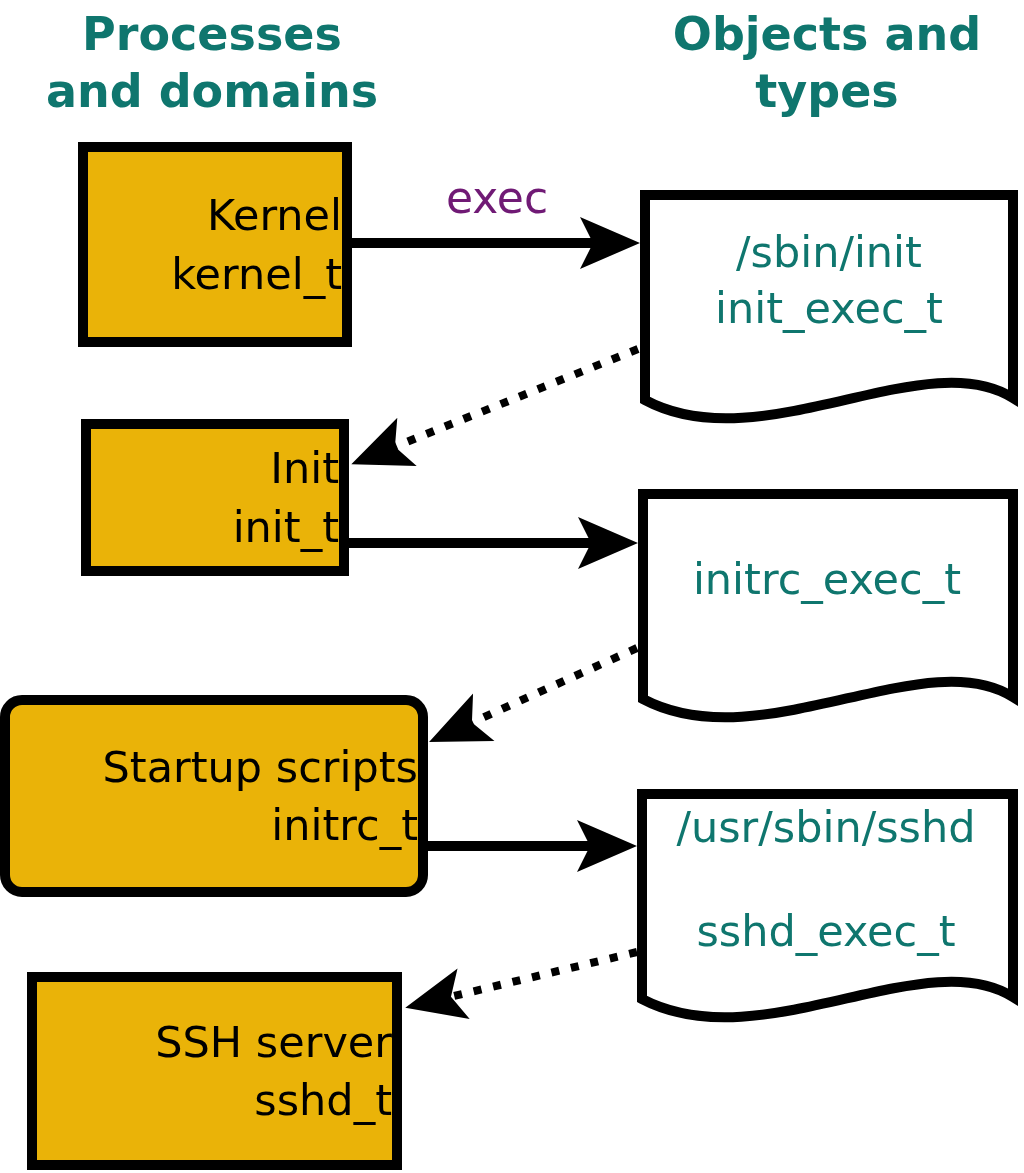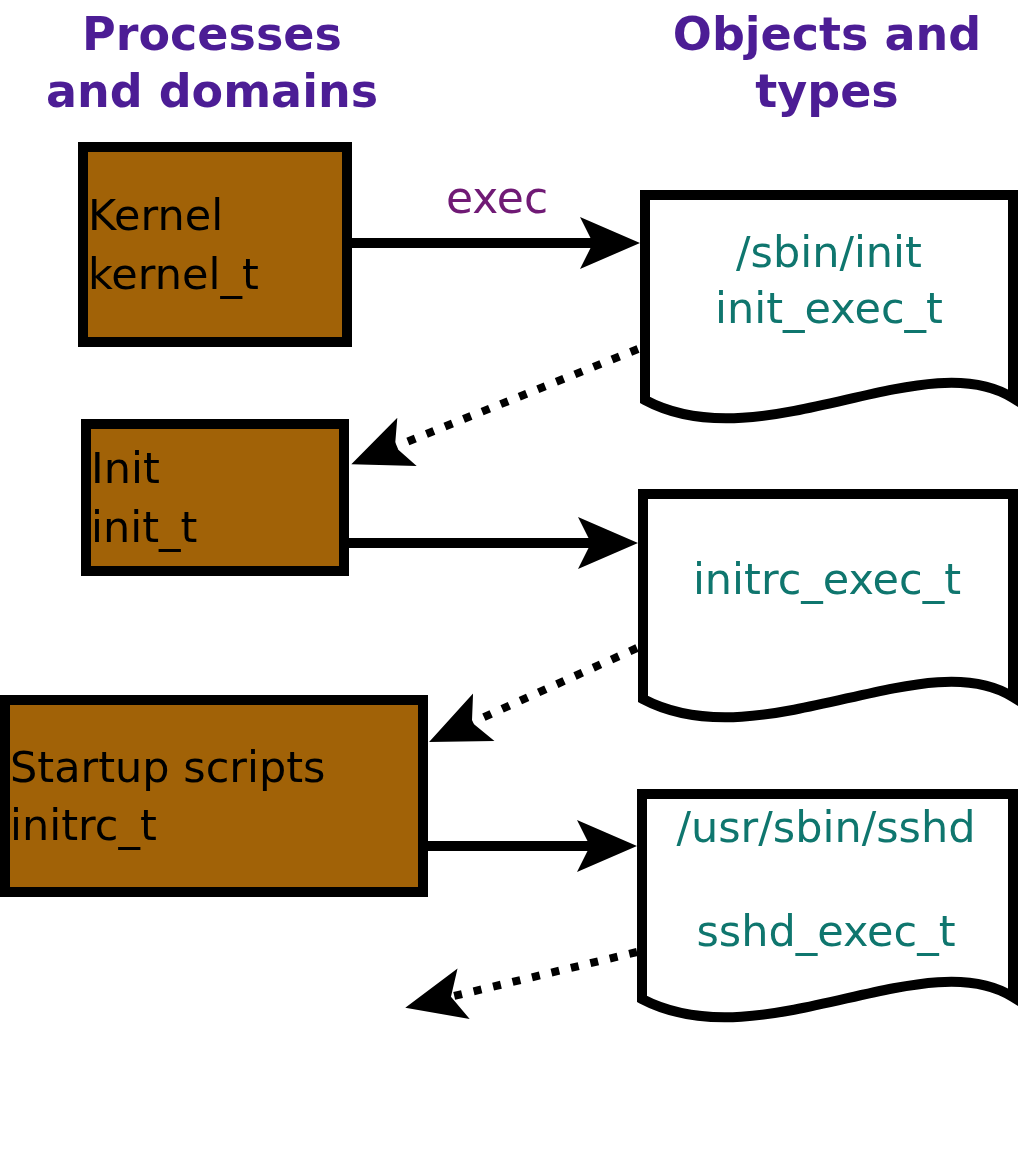--- a/index.html
+++ b/index.html
@@ -8,26 +8,26 @@
     width:1024px;height:1173px;
     background:#ffffff;
     color:#000000;
     font-family:"DejaVu Sans","Liberation Sans",sans-serif;
     overflow:hidden;
   }
   #arrow-layer{position:absolute;left:0;top:0;width:1024px;height:1173px;}
   .colhead{
     position:absolute;width:410px;
     text-align:center;font-weight:bold;
-    font-size:46px;line-height:1.24;color:#4c1d95;
+    font-size:46px;line-height:1.24;color:#0f766e;
   }
   .pbox{
     position:absolute;box-sizing:border-box;
-    border:10px solid #000;background:#a16207;
-    display:flex;flex-direction:column;align-items:flex-start;justify-content:center;
+    border:10px solid #000;background:#eab308;
+    display:flex;flex-direction:column;align-items:flex-end;justify-content:center;
     text-align:center;font-size:43px;line-height:1.35;color:#000;
   }
   .dtext{
     position:absolute;box-sizing:border-box;
     display:flex;flex-direction:column;align-items:center;justify-content:center;
     padding-bottom:34px;
     text-align:center;font-size:43px;line-height:1.3;color:#0f766e;
   }
   .edge-label{
     position:absolute;text-align:center;
@@ -69,23 +69,27 @@
   </div>
 
   <div class="pbox" style="left:78px;top:142px;width:274px;height:205px;">
     <div>Kernel</div>
     <div>kernel_t</div>
   </div>
   <div class="pbox" style="left:81px;top:419px;width:268px;height:157px;">
     <div>Init</div>
     <div>init_t</div>
   </div>
-  <div class="pbox" style="left:0px;top:695px;width:428px;height:202px;">
+  <div class="pbox" style="left:0px;top:695px;width:428px;height:202px;border-radius:22px;">
     <div>Startup scripts</div>
     <div>initrc_t</div>
+  </div>
+  <div class="pbox" style="left:27px;top:972px;width:375px;height:198px;">
+    <div>SSH server</div>
+    <div>sshd_t</div>
   </div>
 
   <div class="dtext" style="left:640px;top:195px;width:378px;height:205px;">
     <div>/sbin/init</div>
     <div>init_exec_t</div>
   </div>
   <div class="dtext" style="left:638px;top:494px;width:378px;height:205px;">
     <div>initrc_exec_t</div>
   </div>
   <div class="dtext" style="left:637px;top:794px;width:378px;height:205px;gap:48px;">

